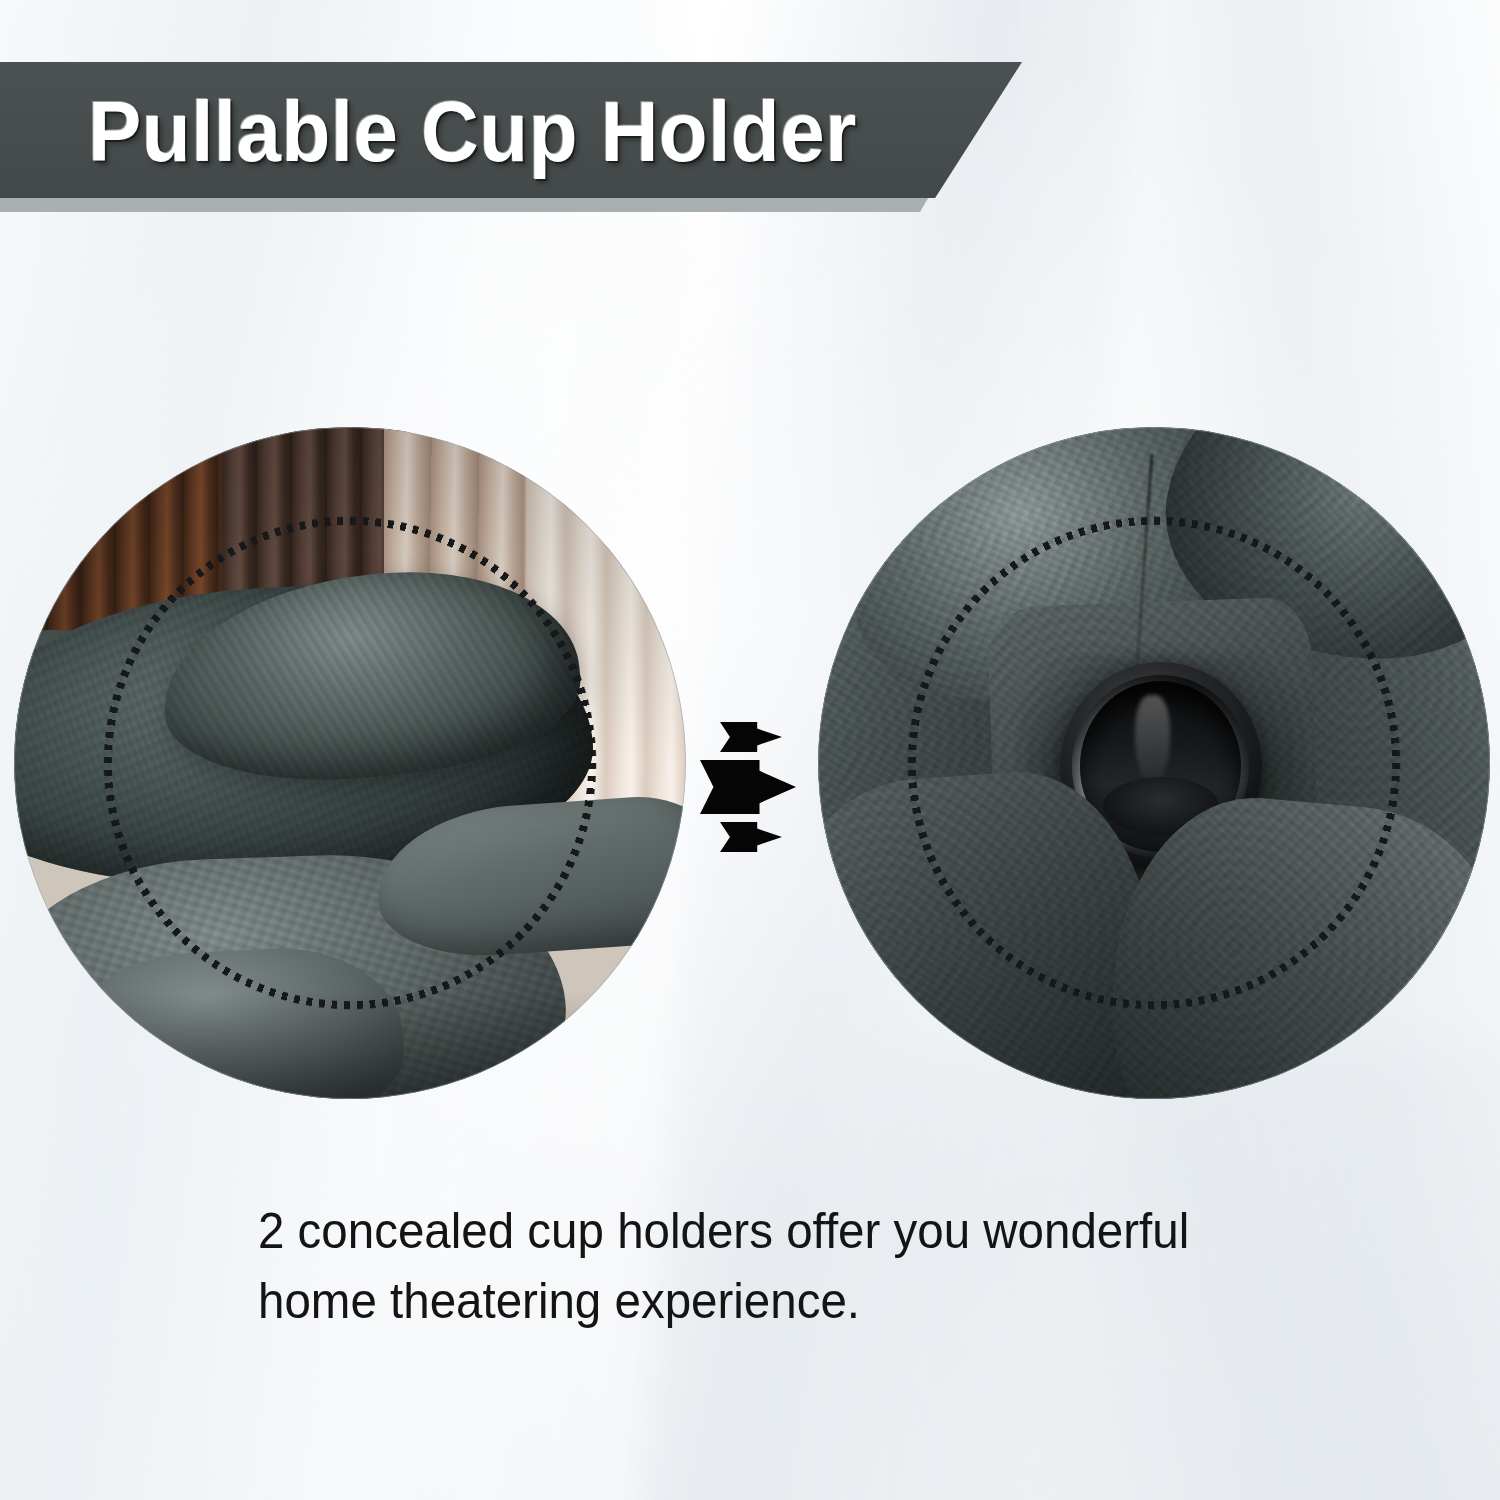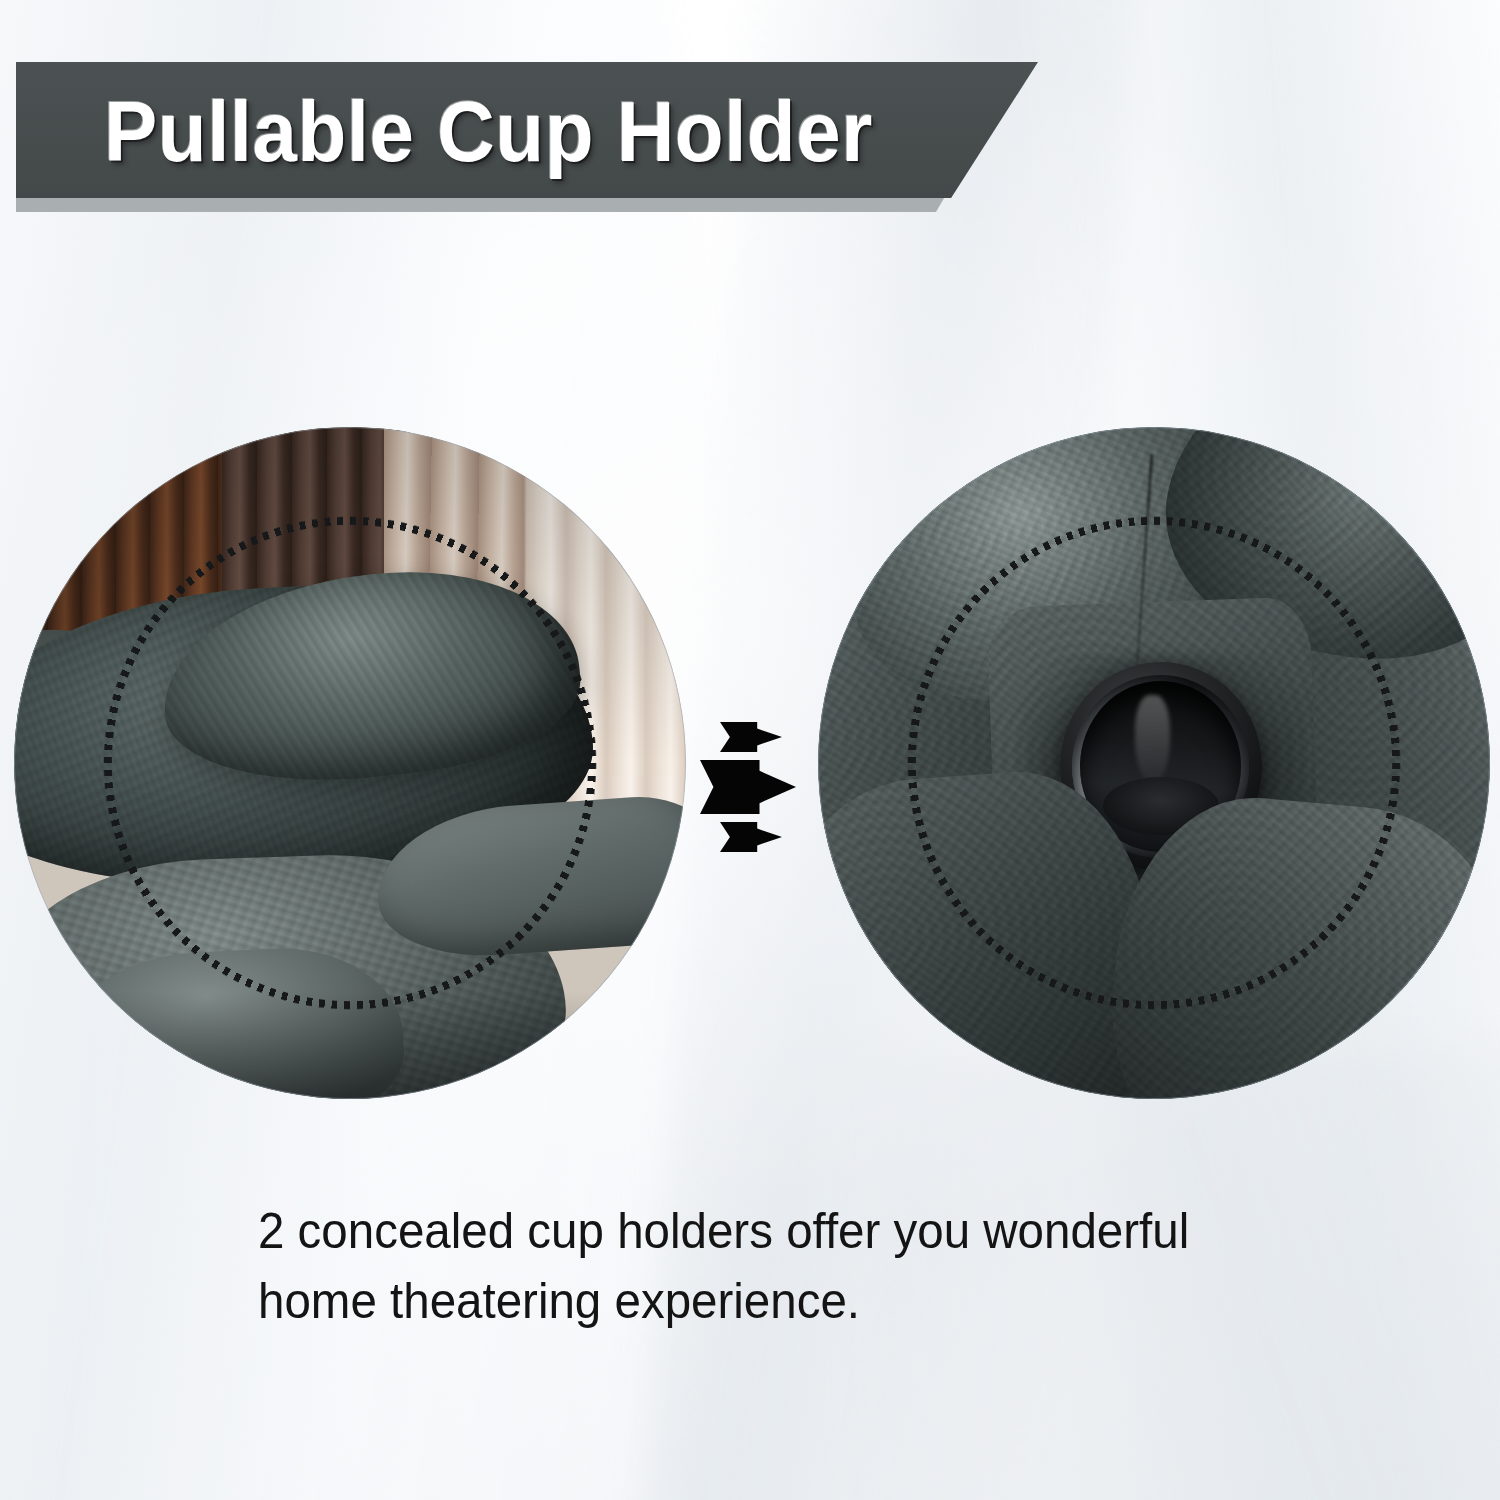--- a/index.html
+++ b/index.html
@@ -82,21 +82,21 @@
     position: absolute;
     inset: 0;
     background: radial-gradient(ellipse 75% 60% at 50% 42%,
         rgba(255,255,255,0.55) 0%,
         rgba(255,255,255,0) 70%);
   }
 
   
   .banner-wrap {
     position: absolute;
-    left: 16px;
+    left: 0;
     top: 62px;
     width: 1030px;
     height: 112px;
   }
   .banner-shadow {
     position: absolute;
     left: 0;
     top: 12px;
     width: 1000px;
     height: 138px;

